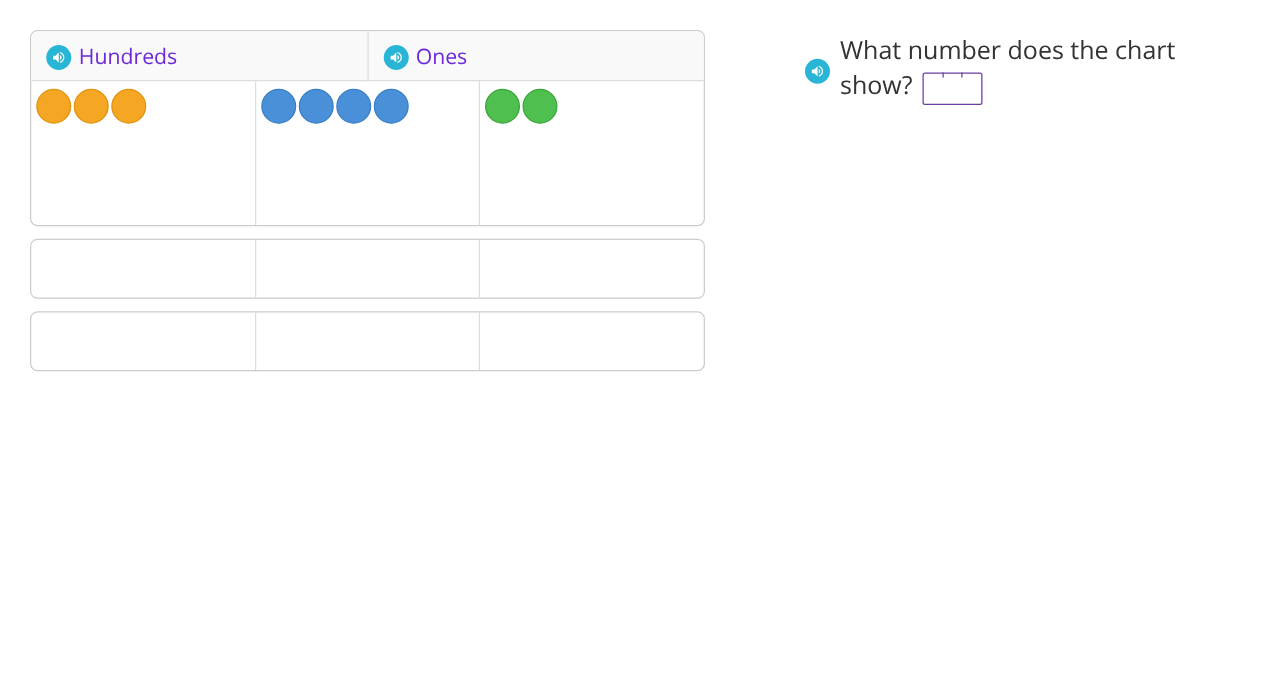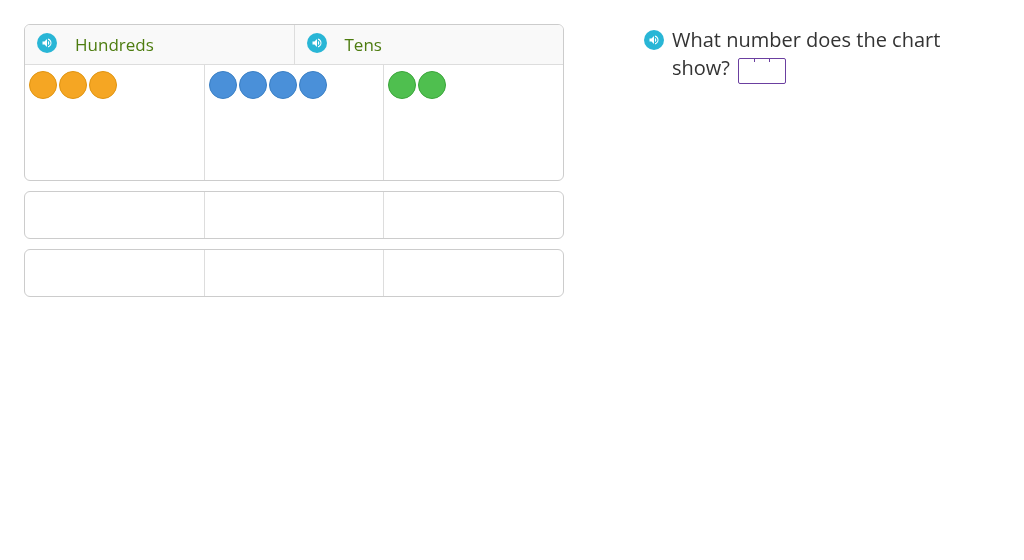--- a/index.html
+++ b/index.html
@@ -28,24 +28,24 @@
     .header-row {
       display: flex;
       background: #f9f9f9;
     }
     .header-cell {
       flex: 1;
       padding: 8px 12px;
       border-right: 1px solid #ddd;
       border-bottom: 1px solid #ddd;
       display: flex;
-      align-items: flex-start;
-      gap: 18px;
+      align-items: flex-end;
+      gap: 6px;
       font-size: 17px;
-      color: #4d7c0f;
+      color: #6d28d9;
     }
     .header-cell:last-child {
       border-right: none;
     }
     .body-row {
       display: flex;
       height: 115px;
     }
     .body-cell {
       flex: 1;
@@ -135,21 +135,21 @@
       position: absolute;
       width: 1px;
       height: 4px;
       background: #6b3fa0;
       top: -1px;
     }
     .answer-input::before { left: 33%; }
     .answer-input::after { left: 66%; }
     .question-line {
       display: flex;
-      align-items: flex-start;
+      align-items: center;
       gap: 8px;
     }
     .question-content {
       flex: 1;
     }
   </style>
 </head>
 <body>
 
 <div class="chart-area">
@@ -162,21 +162,21 @@
             </svg>
         </span>
         <span>Hundreds</span>
       </div>
       <div class="header-cell">
         <span class="audio-icon">
           <svg viewBox="0 0 24 24">
               <path d="M3 9v6h4l5 5V4L7 9H3zm13.5 3c0-1.77-1.02-3.29-2.5-4.03v8.05c1.48-.73 2.5-2.25 2.5-4.02zM14 3.23v2.06c2.89.86 5 3.54 5 6.71s-2.11 5.85-5 6.71v2.06c4.01-.91 7-4.49 7-8.77s-2.99-7.86-7-8.77z"></path>
             </svg>
         </span>
-        <span>Tens</span>
+        <span>Ones</span>
       </div>
     </div>
     <div class="body-row">
       <div class="body-cell" id="hundreds-cell">
           <div class="dot hundreds"></div>
           <div class="dot hundreds"></div>
           <div class="dot hundreds"></div>
         </div>
       <div class="body-cell" id="tens-cell">
           <div class="dot tens"></div>

